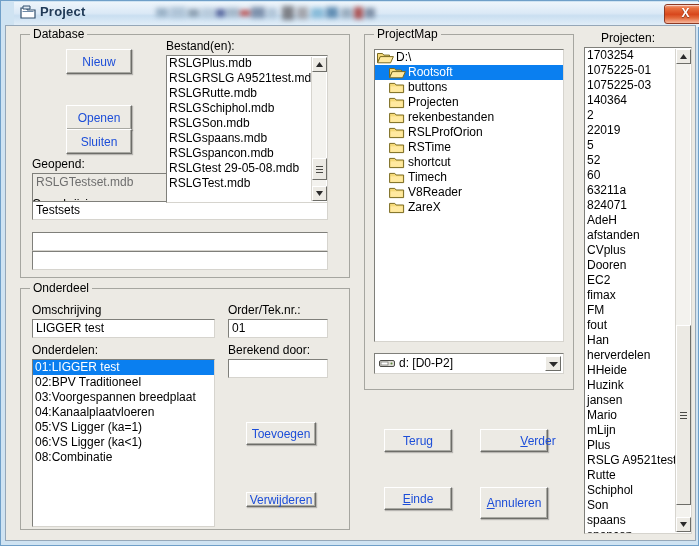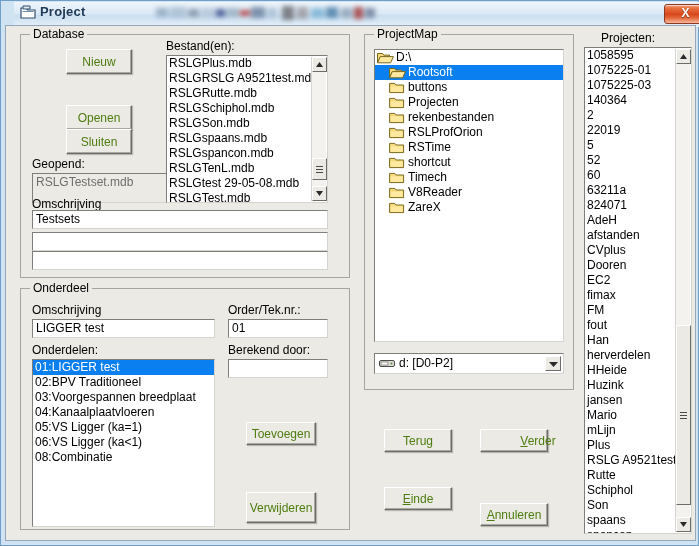--- a/index.html
+++ b/index.html
@@ -73,21 +73,21 @@
   .lbl{
     position:absolute;font-size:12px;color:#000;white-space:nowrap;
   }
   .btn{
     position:absolute;box-sizing:border-box;
     background:#eceae4;
     border:1px solid #8e8e88;
     border-top-color:#ffffff;border-left-color:#ffffff;
     border-right-color:#6d6d68;border-bottom-color:#6d6d68;
     box-shadow:inset -1px -1px 0 #a9a9a3, 1px 1px 1px rgba(0,0,0,.22);
-    font-size:12px;color:#4d7c0f;text-align:center;
+    font-size:12px;color:#1d4ed8;text-align:center;
     cursor:pointer;
     display:flex;align-items:center;justify-content:center;
   }
   .btn u{text-decoration:underline;}
   .tbox{
     position:absolute;box-sizing:border-box;
     background:#ffffff;
     border:1px solid #7f7f7a;
     border-right-color:#d6d4ce;border-bottom-color:#d6d4ce;
     font-size:12px;color:#000;
@@ -219,36 +219,35 @@
     </div>
 
     <div class="btn" style="left:60px;top:23px;width:66px;height:25px;">Nieuw</div>
     <div class="btn" style="left:60px;top:63px;width:66px;height:25px;margin-top:16px;">Openen</div>
     <div class="btn" style="left:60px;top:103px;width:66px;height:25px;">Sluiten</div>
 
     <span class="lbl" style="left:26px;top:131px;">Geopend:</span>
     <div class="tbox disabled" style="left:26px;top:147px;width:150px;height:30px;">RSLGTestset.mdb</div>
 
     <span class="lbl" style="left:26px;top:171px;">Omschrijving</span>
-    <div class="tbox" style="left:26px;top:184px;width:296px;height:19px;">Testsets</div>
+    <div class="tbox" style="left:26px;top:175px;width:296px;height:19px;">Testsets</div>
     <div class="tbox" style="left:26px;top:206px;width:296px;height:19px;"></div>
     <div class="tbox" style="left:26px;top:225px;width:296px;height:19px;"></div>
 
     <span class="lbl" style="left:160px;top:13px;">Bestand(en):</span>
 
     <div class="lbox" style="left:160px;top:29px;width:162px;height:148px;">
       <div class="inner" id="bestanden-list" style="right:16px;">
           <div class="lrow">RSLGPlus.mdb</div>
           <div class="lrow">RSLGRSLG A9521test.mdb</div>
           <div class="lrow">RSLGRutte.mdb</div>
           <div class="lrow">RSLGSchiphol.mdb</div>
           <div class="lrow">RSLGSon.mdb</div>
           <div class="lrow">RSLGspaans.mdb</div>
           <div class="lrow">RSLGspancon.mdb</div>
-          <div class="lrow">RSLGTenL.mdb</div>
           <div class="lrow">RSLGtest 29-05-08.mdb</div>
           <div class="lrow">RSLGTest.mdb</div>
         </div>
       <div class="sb">
         <div class="arr up">
           <svg width="7" height="5">
               <path d="M3.5 0 L7 5 L0 5 Z" fill="#2a2a2a"></path>
             </svg>
         </div>
         <div class="trk"></div>
@@ -283,21 +282,21 @@
           <div class="lrow">05:VS Ligger (ka=1)</div>
           <div class="lrow">06:VS Ligger (ka&lt;1)</div>
           <div class="lrow">08:Combinatie</div>
         </div>
     </div>
 
     <span class="lbl" style="left:222px;top:317px;">Berekend door:</span>
     <div class="tbox" style="left:222px;top:333px;width:100px;height:19px;"></div>
 
     <div class="btn" style="left:240px;top:396px;width:70px;height:23px;">Toevoegen</div>
-    <div class="btn" style="left:240px;top:466px;width:70px;height:31px;">Verwijderen</div>
+    <div class="btn" style="left:240px;top:466px;width:70px;height:15px;">Verwijderen</div>
 
     <div class="grp" style="left:358px;top:8px;width:210px;height:356px;">
       <span class="grp-label">ProjectMap</span>
     </div>
 
     <div class="lbox" id="tree" style="left:368px;top:23px;width:190px;height:293px;">
       <div class="inner" id="tree-list">
           <div class="trow"><span class="ico"><svg width="17" height="13" viewBox="0 0 17 13">
                 <path d="M0.5 2.5 h5 l1.3 1.6 H12.5 v2 H3.2 L0.5 11.5 Z" fill="#f5d97a" stroke="#7a6a20" stroke-width="1"></path>
                 <path d="M3.3 5.6 H16.4 L13.6 11.8 H0.6 Z" fill="#ffe9a0" stroke="#7a6a20" stroke-width="1"></path>
@@ -361,28 +360,28 @@
       </span>
     </div>
 
     <div class="btn" style="left:378px;top:403px;width:68px;height:23px;">Terug</div>
     <div class="btn" style="left:474px;top:403px;width:68px;height:23px;padding-left:48px;">
       <span><u>V</u><span>erder</span></span>
     </div>
     <div class="btn" style="left:378px;top:461px;width:68px;height:23px;">
       <span><u>E</u><span>inde</span></span>
     </div>
-    <div class="btn" style="left:474px;top:461px;width:68px;height:23px;margin-top:16px;">
+    <div class="btn" style="left:474px;top:461px;width:68px;height:32px;">
       <span><u>A</u><span>nnuleren</span></span>
     </div>
 
     <span class="lbl" style="left:578px;top:5px;margin-left:17px;">Projecten:</span>
     <div class="lbox" style="left:578px;top:21px;width:108px;height:487px;">
       <div class="inner" id="projecten-list" style="right:16px;">
-          <div class="lrow">1058595</div>
+          <div class="lrow">1703254</div>
           <div class="lrow">1075225-01</div>
           <div class="lrow">1075225-03</div>
           <div class="lrow">140364</div>
           <div class="lrow">2</div>
           <div class="lrow">22019</div>
           <div class="lrow">5</div>
           <div class="lrow">52</div>
           <div class="lrow">60</div>
           <div class="lrow">63211a</div>
           <div class="lrow">824071</div>

